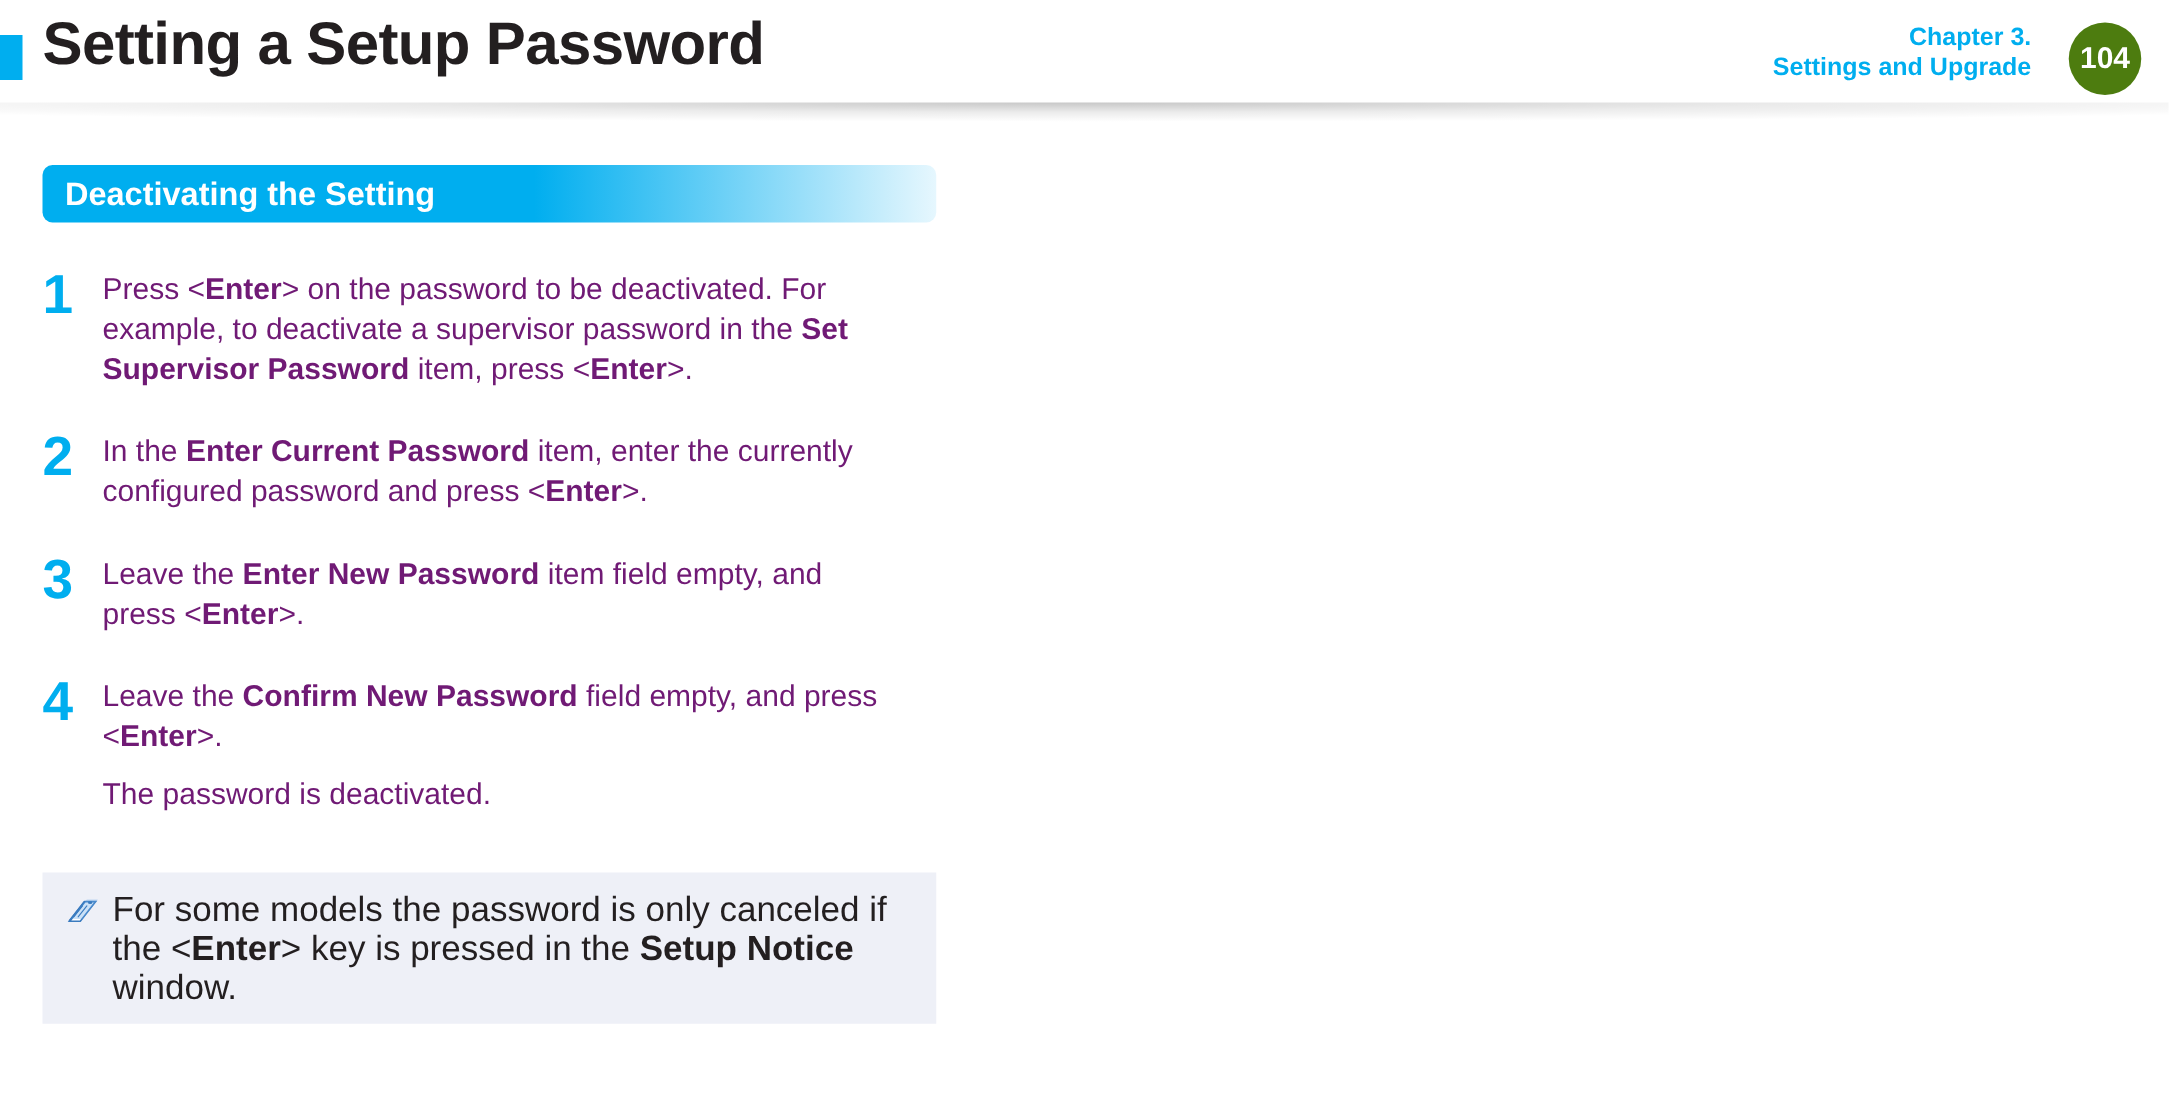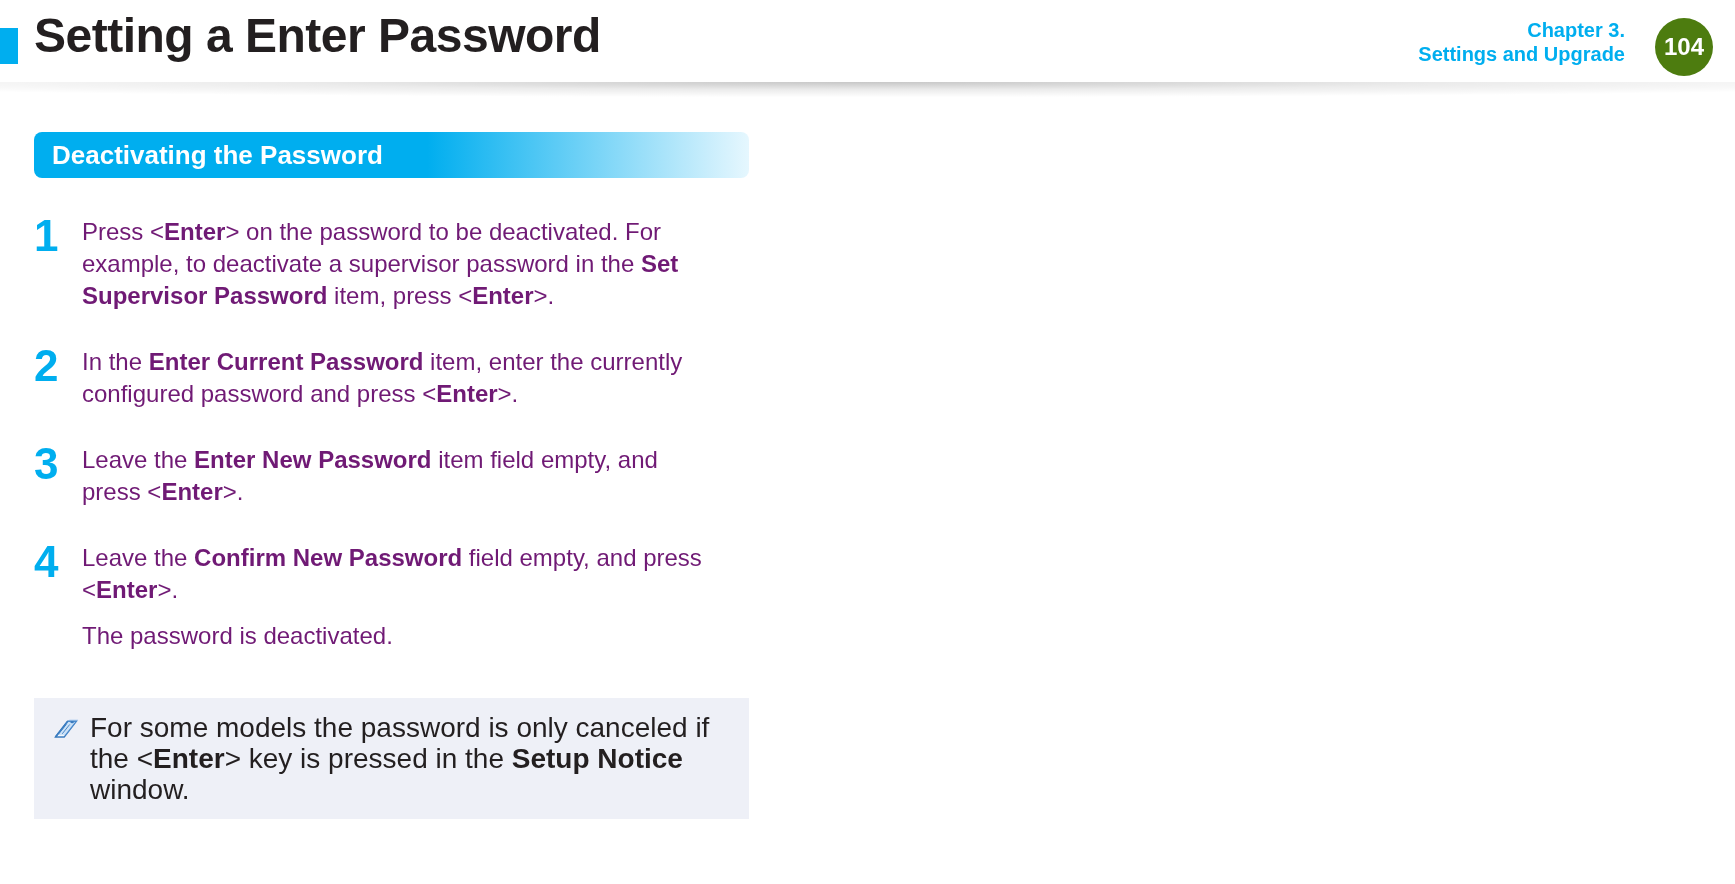--- a/index.html
+++ b/index.html
@@ -135,31 +135,31 @@
     font-size: 28px;
     line-height: 31px;
     color: #231f20;
   }
 </style>
 </head>
 <body>
 
 <div class="header">
   <div class="title-accent"></div>
-  <h1 class="page-title">Setting a Enter Password</h1>
+  <h1 class="page-title">Setting a Setup Password</h1>
   <div class="chapter-block">
     <div>Chapter 3.</div>
     <div>Settings and Upgrade</div>
   </div>
   <div class="page-badge">104</div>
   <div class="header-shadow"></div>
 </div>
 
 <div class="content">
-  <div class="section-pill">Deactivating the Password</div>
+  <div class="section-pill">Deactivating the Setting</div>
 
   <div class="steps">
     <div class="step">
       <div class="step-num">1</div>
       <div class="step-body">Press &lt;<b>Enter</b>&gt; on the password to be deactivated. For example, to deactivate a supervisor password in the <b>Set Supervisor Password</b> item, press &lt;<b>Enter</b>&gt;.</div>
     </div>
     <div class="step">
       <div class="step-num">2</div>
       <div class="step-body">In the <b>Enter Current Password</b> item, enter the currently configured password and press &lt;<b>Enter</b>&gt;.</div>
     </div>

